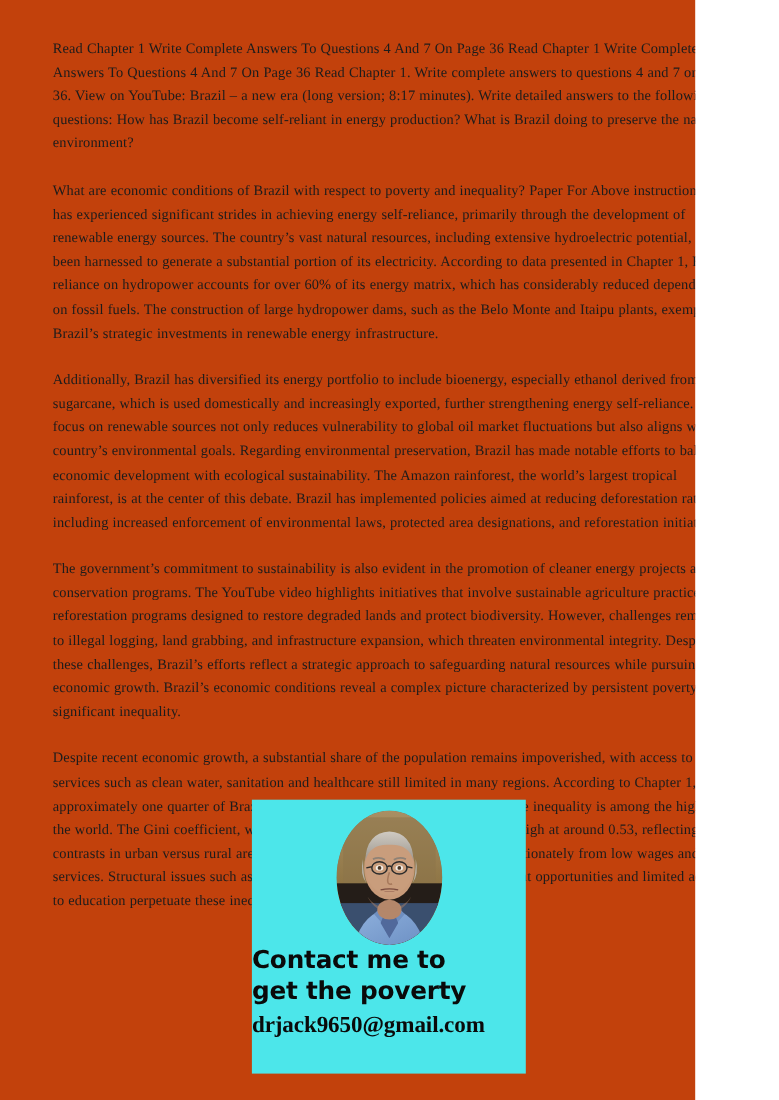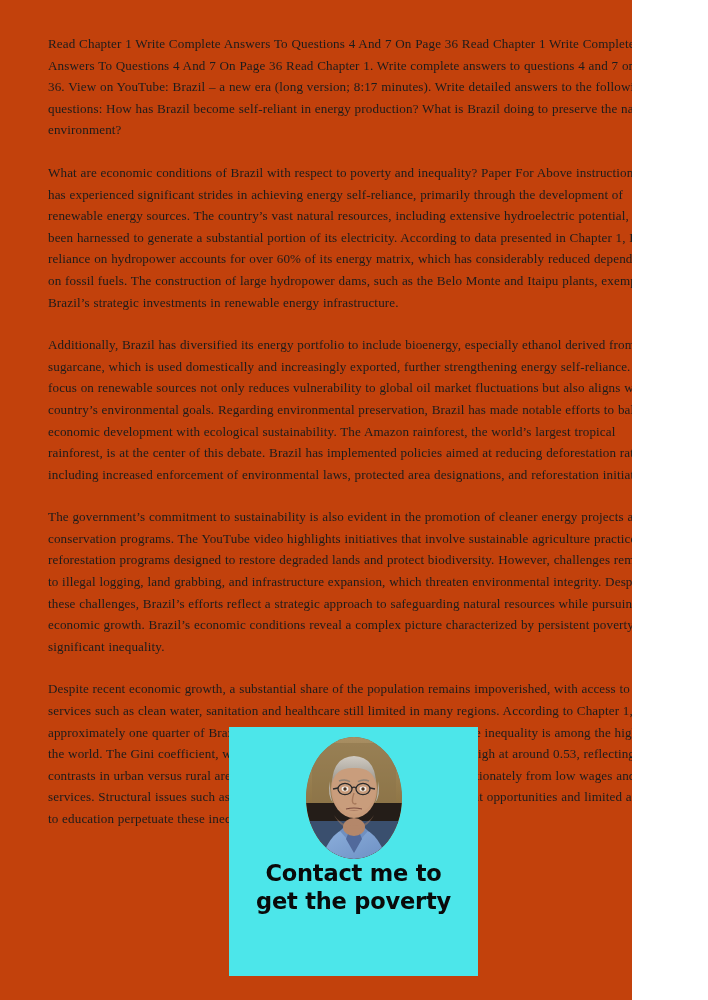--- a/index.html
+++ b/index.html
@@ -59,21 +59,21 @@
     border-radius: 50% / 50%;
     overflow: hidden;
     background: #8a7552;
   }
   .portrait-svg { display:block; width:100%; height:100%; }
 
   .overlay-line {
     position: absolute;
     left: 0;
     width: 100%;
-    text-align: center;
+    text-align: left;
     color: #0a0a0a;
   }
   .overlay-line.l1 {
     top: 133px;
     font-family: "DejaVu Sans", "Liberation Sans", sans-serif;
     font-weight: bold;
     font-size: 22.5px;
     line-height: 26px;
     letter-spacing: -0.2px;
   }
@@ -159,15 +159,16 @@
           <path d="M48 56 q-2.6 8 -1 10 q1.6 1.6 3.4 0.4" stroke="#a87a5c" stroke-width="1.4" fill="none"></path>
           <path d="M41 72 q7 3 14 0 q-7 4 -14 0 z" fill="#8d5b4c"></path>
           <path d="M40 72 q8 -2 16 0" stroke="#7a4b3e" stroke-width="1.1" fill="none"></path>
           <path d="M28 78 q6 10 20 11 q14 -1 20 -11 q-7 14 -20 14 q-13 0 -20 -14 z" fill="#b4876a" opacity="0.45"></path>
         </g>
       </svg>
     </div>
 
     <div class="overlay-line l1">Contact me to</div>
     <div class="overlay-line l2">get the poverty</div>
+    <div class="overlay-line l3">drjack9650@gmail.com</div>
   </div>
 
 </div>
 
 </body></html>

